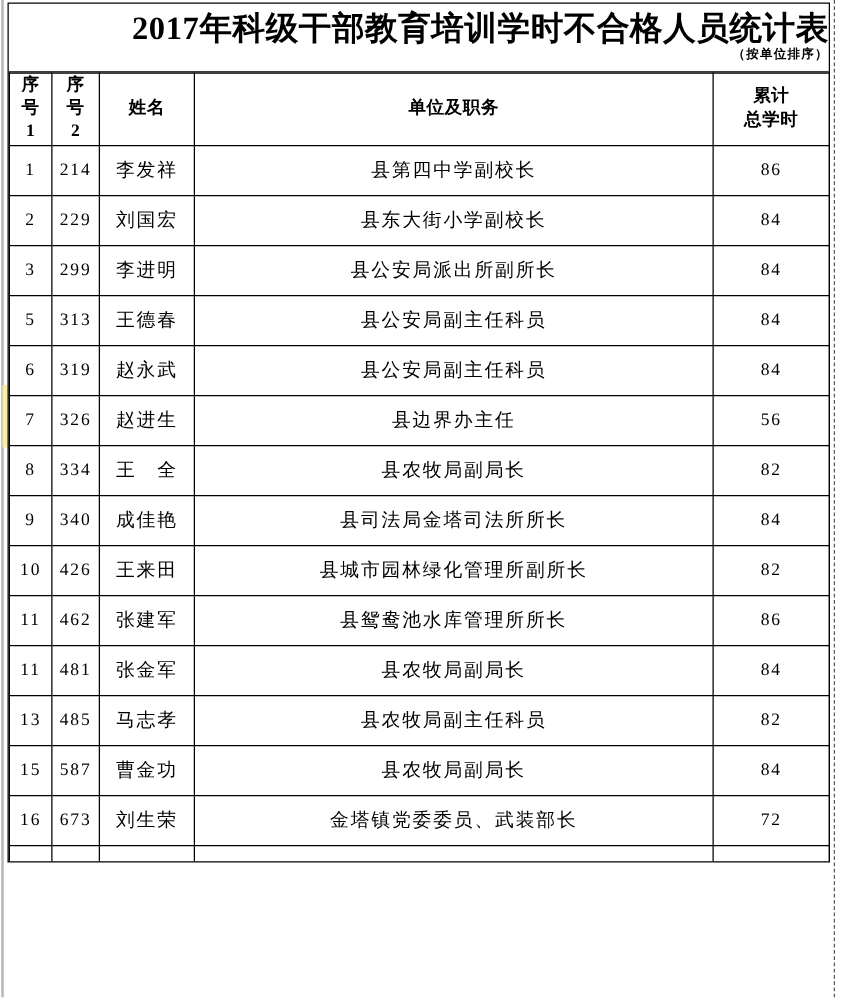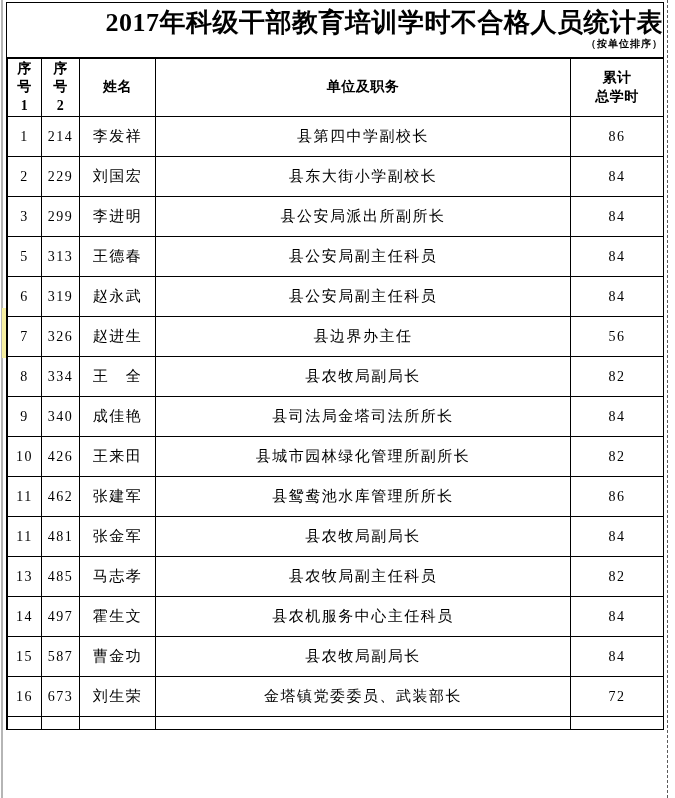--- a/index.html
+++ b/index.html
@@ -198,27 +198,20 @@
             <td class="num">84</td>
           </tr>
           <tr>
             <td class="num">13</td>
             <td class="num">485</td>
             <td>马志孝</td>
             <td>县农牧局副主任科员</td>
             <td class="num">82</td>
           </tr>
           <tr>
-            <td class="num">14</td>
-            <td class="num">497</td>
-            <td>霍生文</td>
-            <td>县农机服务中心主任科员</td>
-            <td class="num">84</td>
-          </tr>
-          <tr>
             <td class="num">15</td>
             <td class="num">587</td>
             <td>曹金功</td>
             <td>县农牧局副局长</td>
             <td class="num">84</td>
           </tr>
           <tr>
             <td class="num">16</td>
             <td class="num">673</td>
             <td>刘生荣</td>

